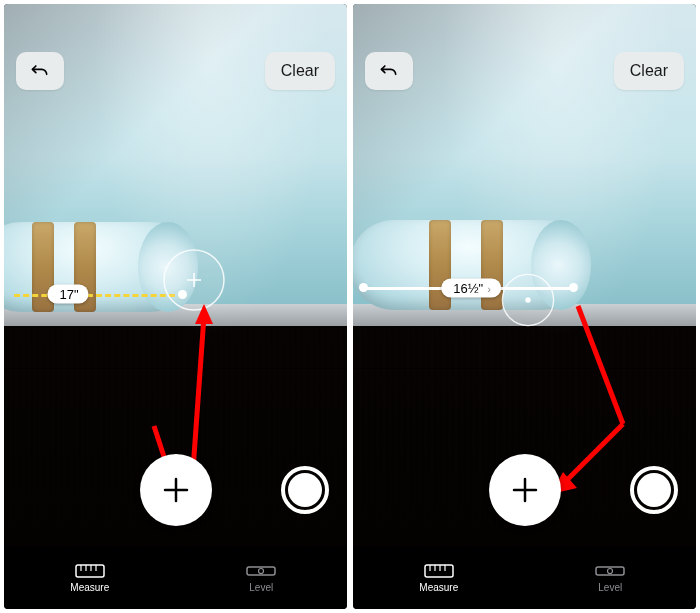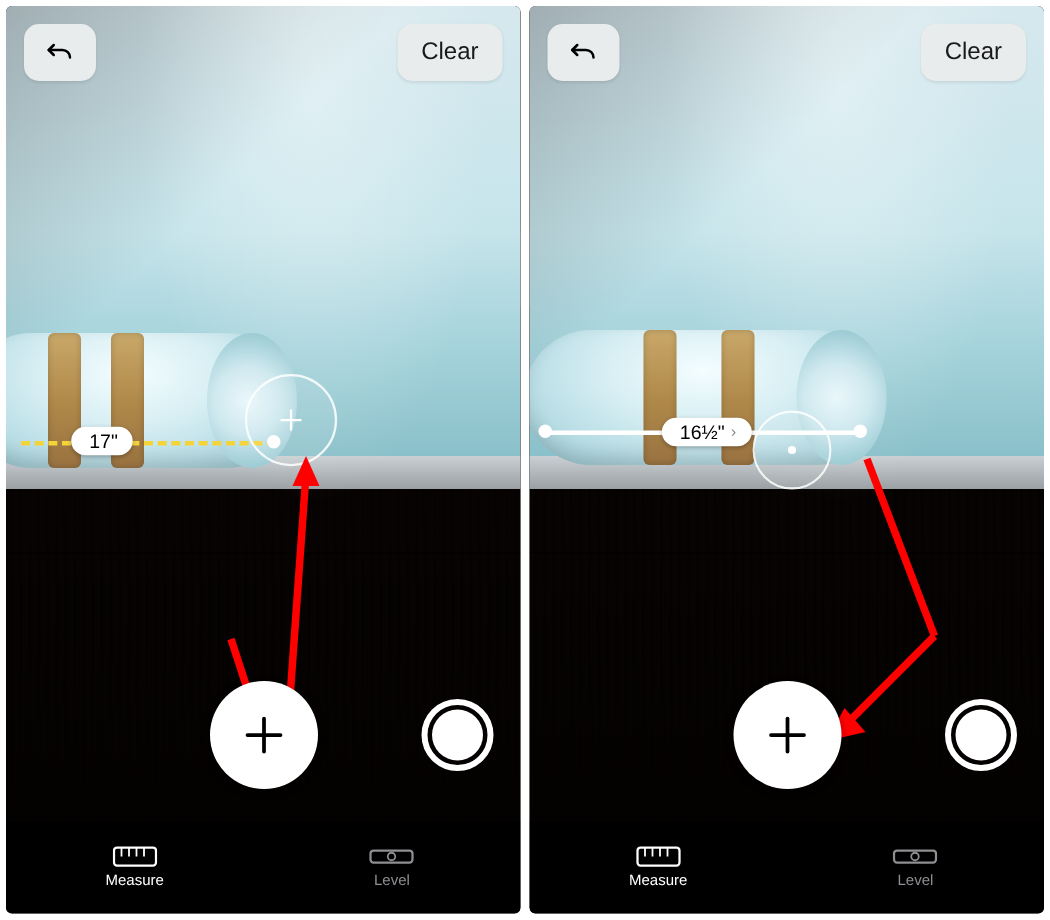--- a/index.html
+++ b/index.html
@@ -104,20 +104,21 @@
     background:#e8ecec;
     border-radius: 10px;
     height:38px;
     display:flex;
     align-items:center;
     justify-content:center;
     color:#1a1a1a;
     font-size:16px;
     padding:0 16px;
     box-shadow: 0 1px 2px rgba(0,0,0,.08);
+    margin-top: 36px;
   }
   .back-btn { width:48px; padding:0; }
   .back-btn svg { display:block; }
   
   .reticle {
     position:absolute;
     transform: translate(-50%,-50%);
   }
   .reticle circle.outer {
     stroke: rgba(255,255,255,0.85);

